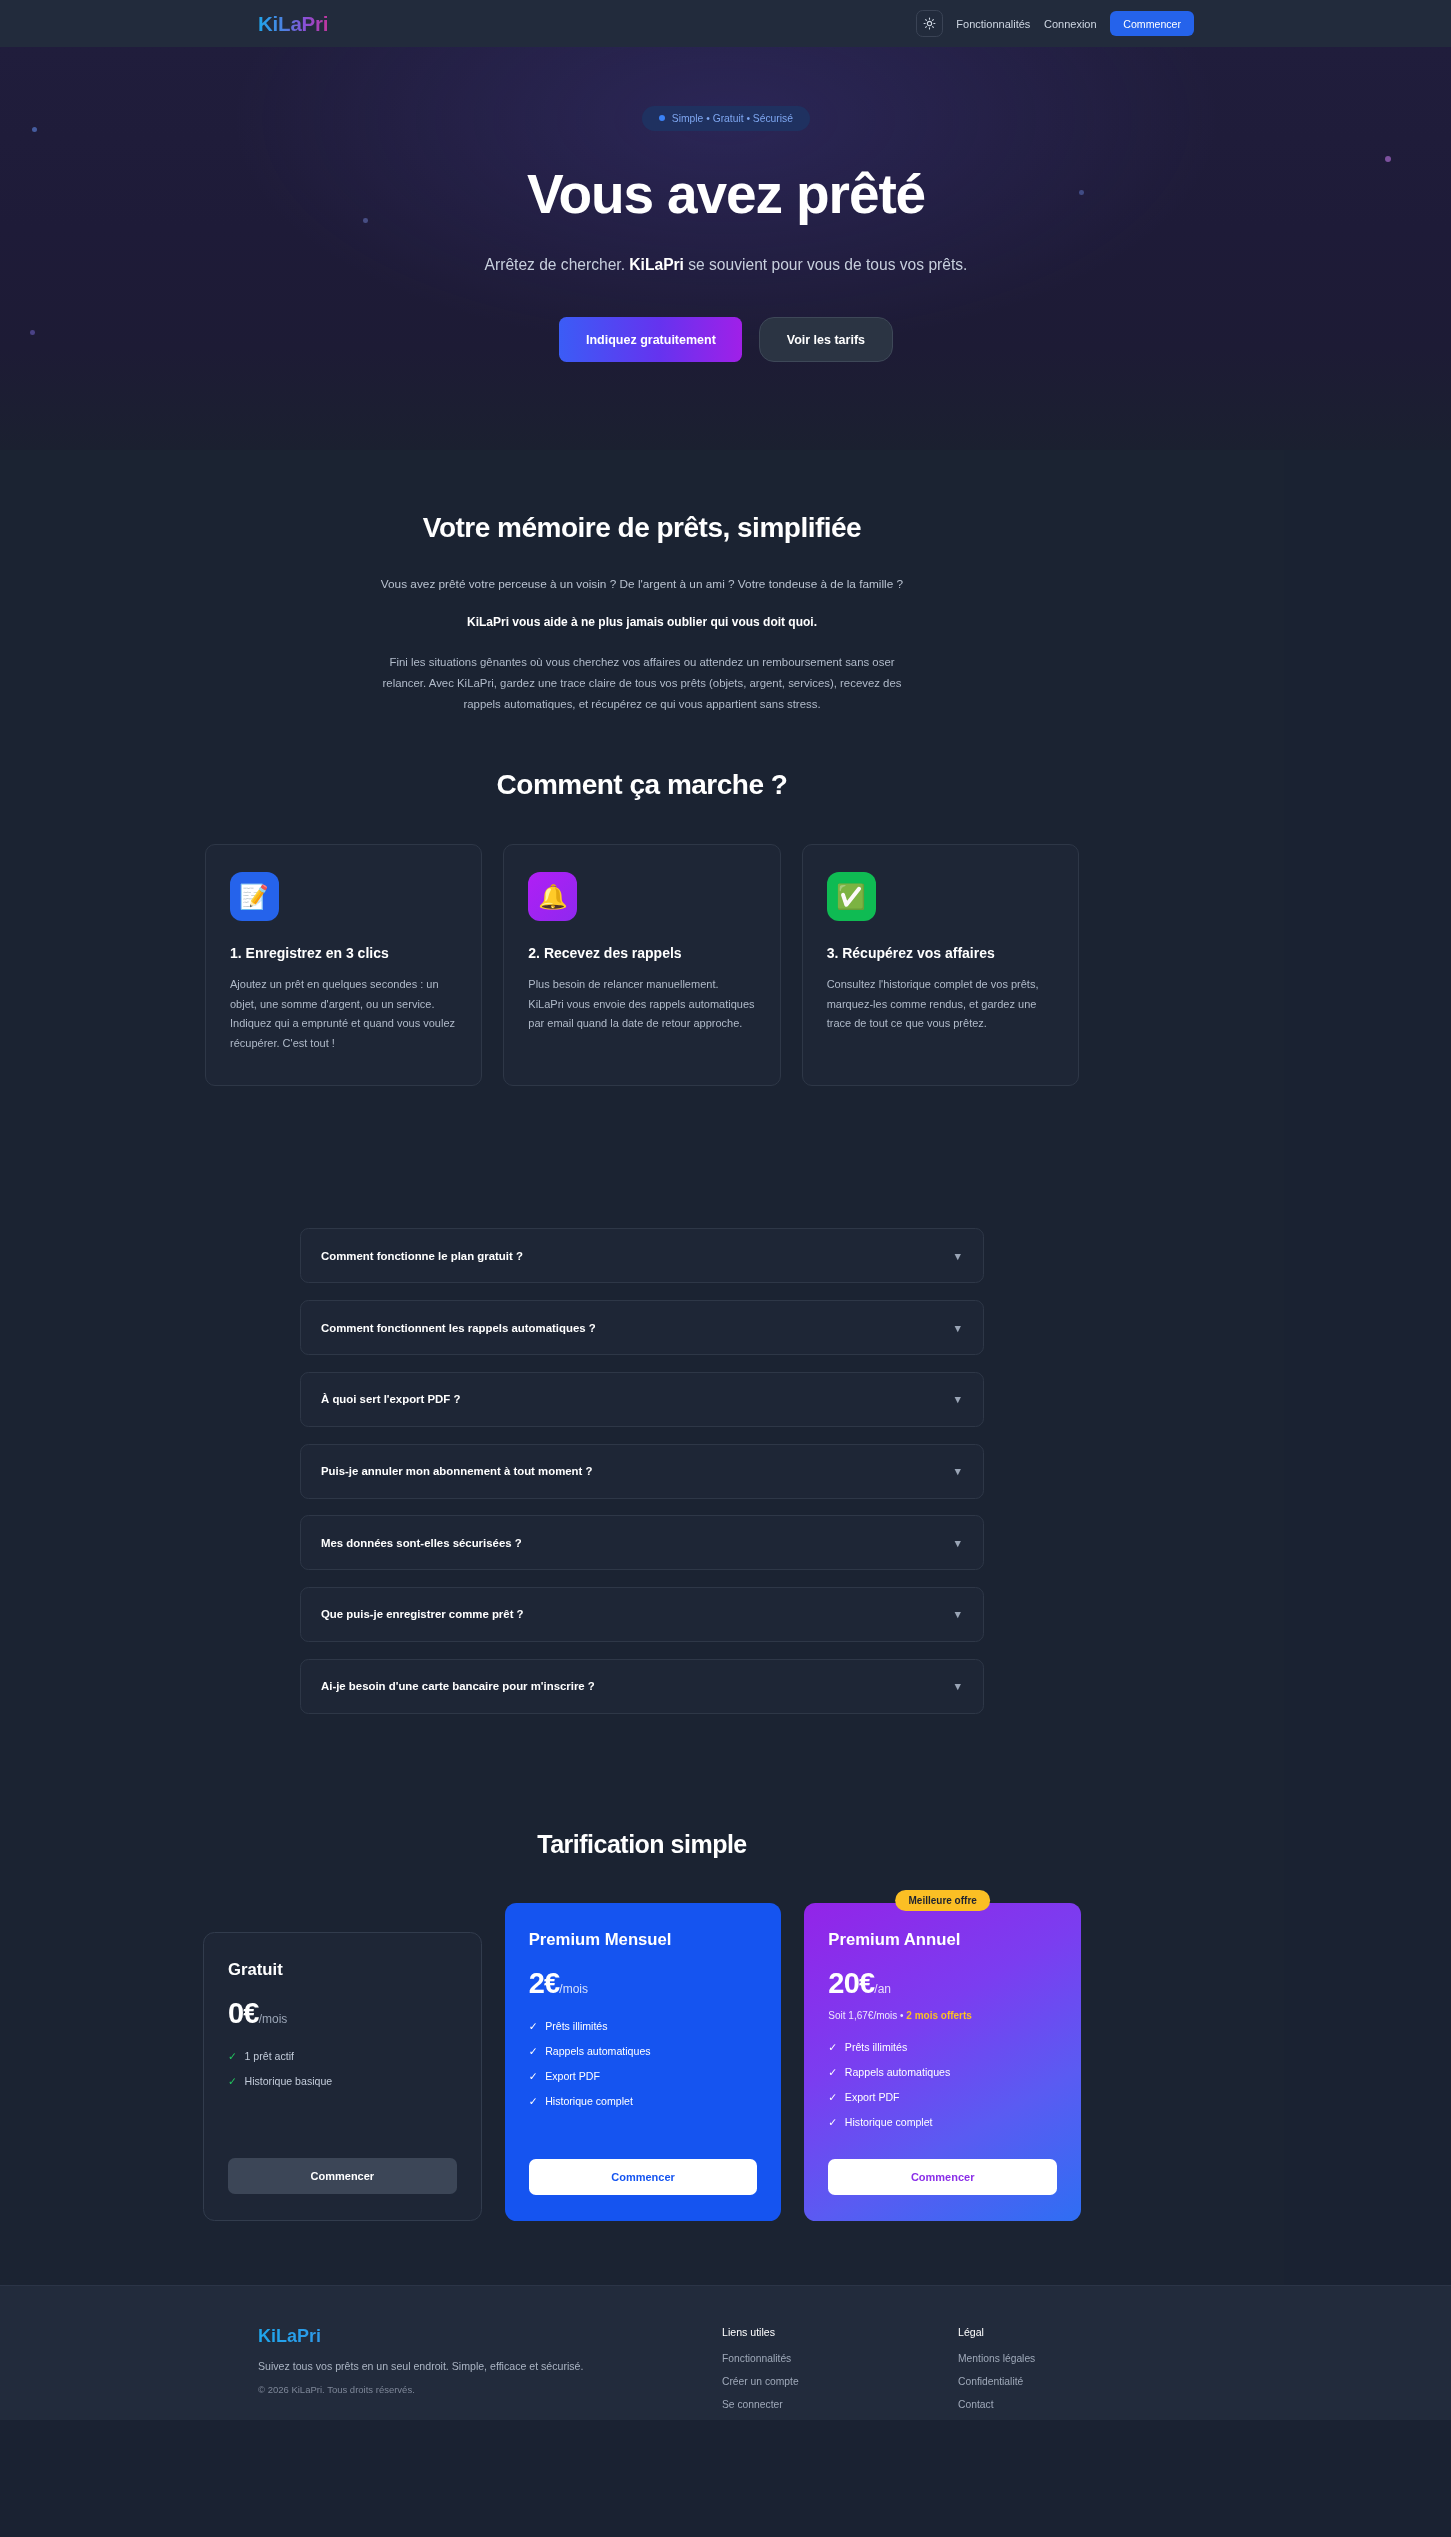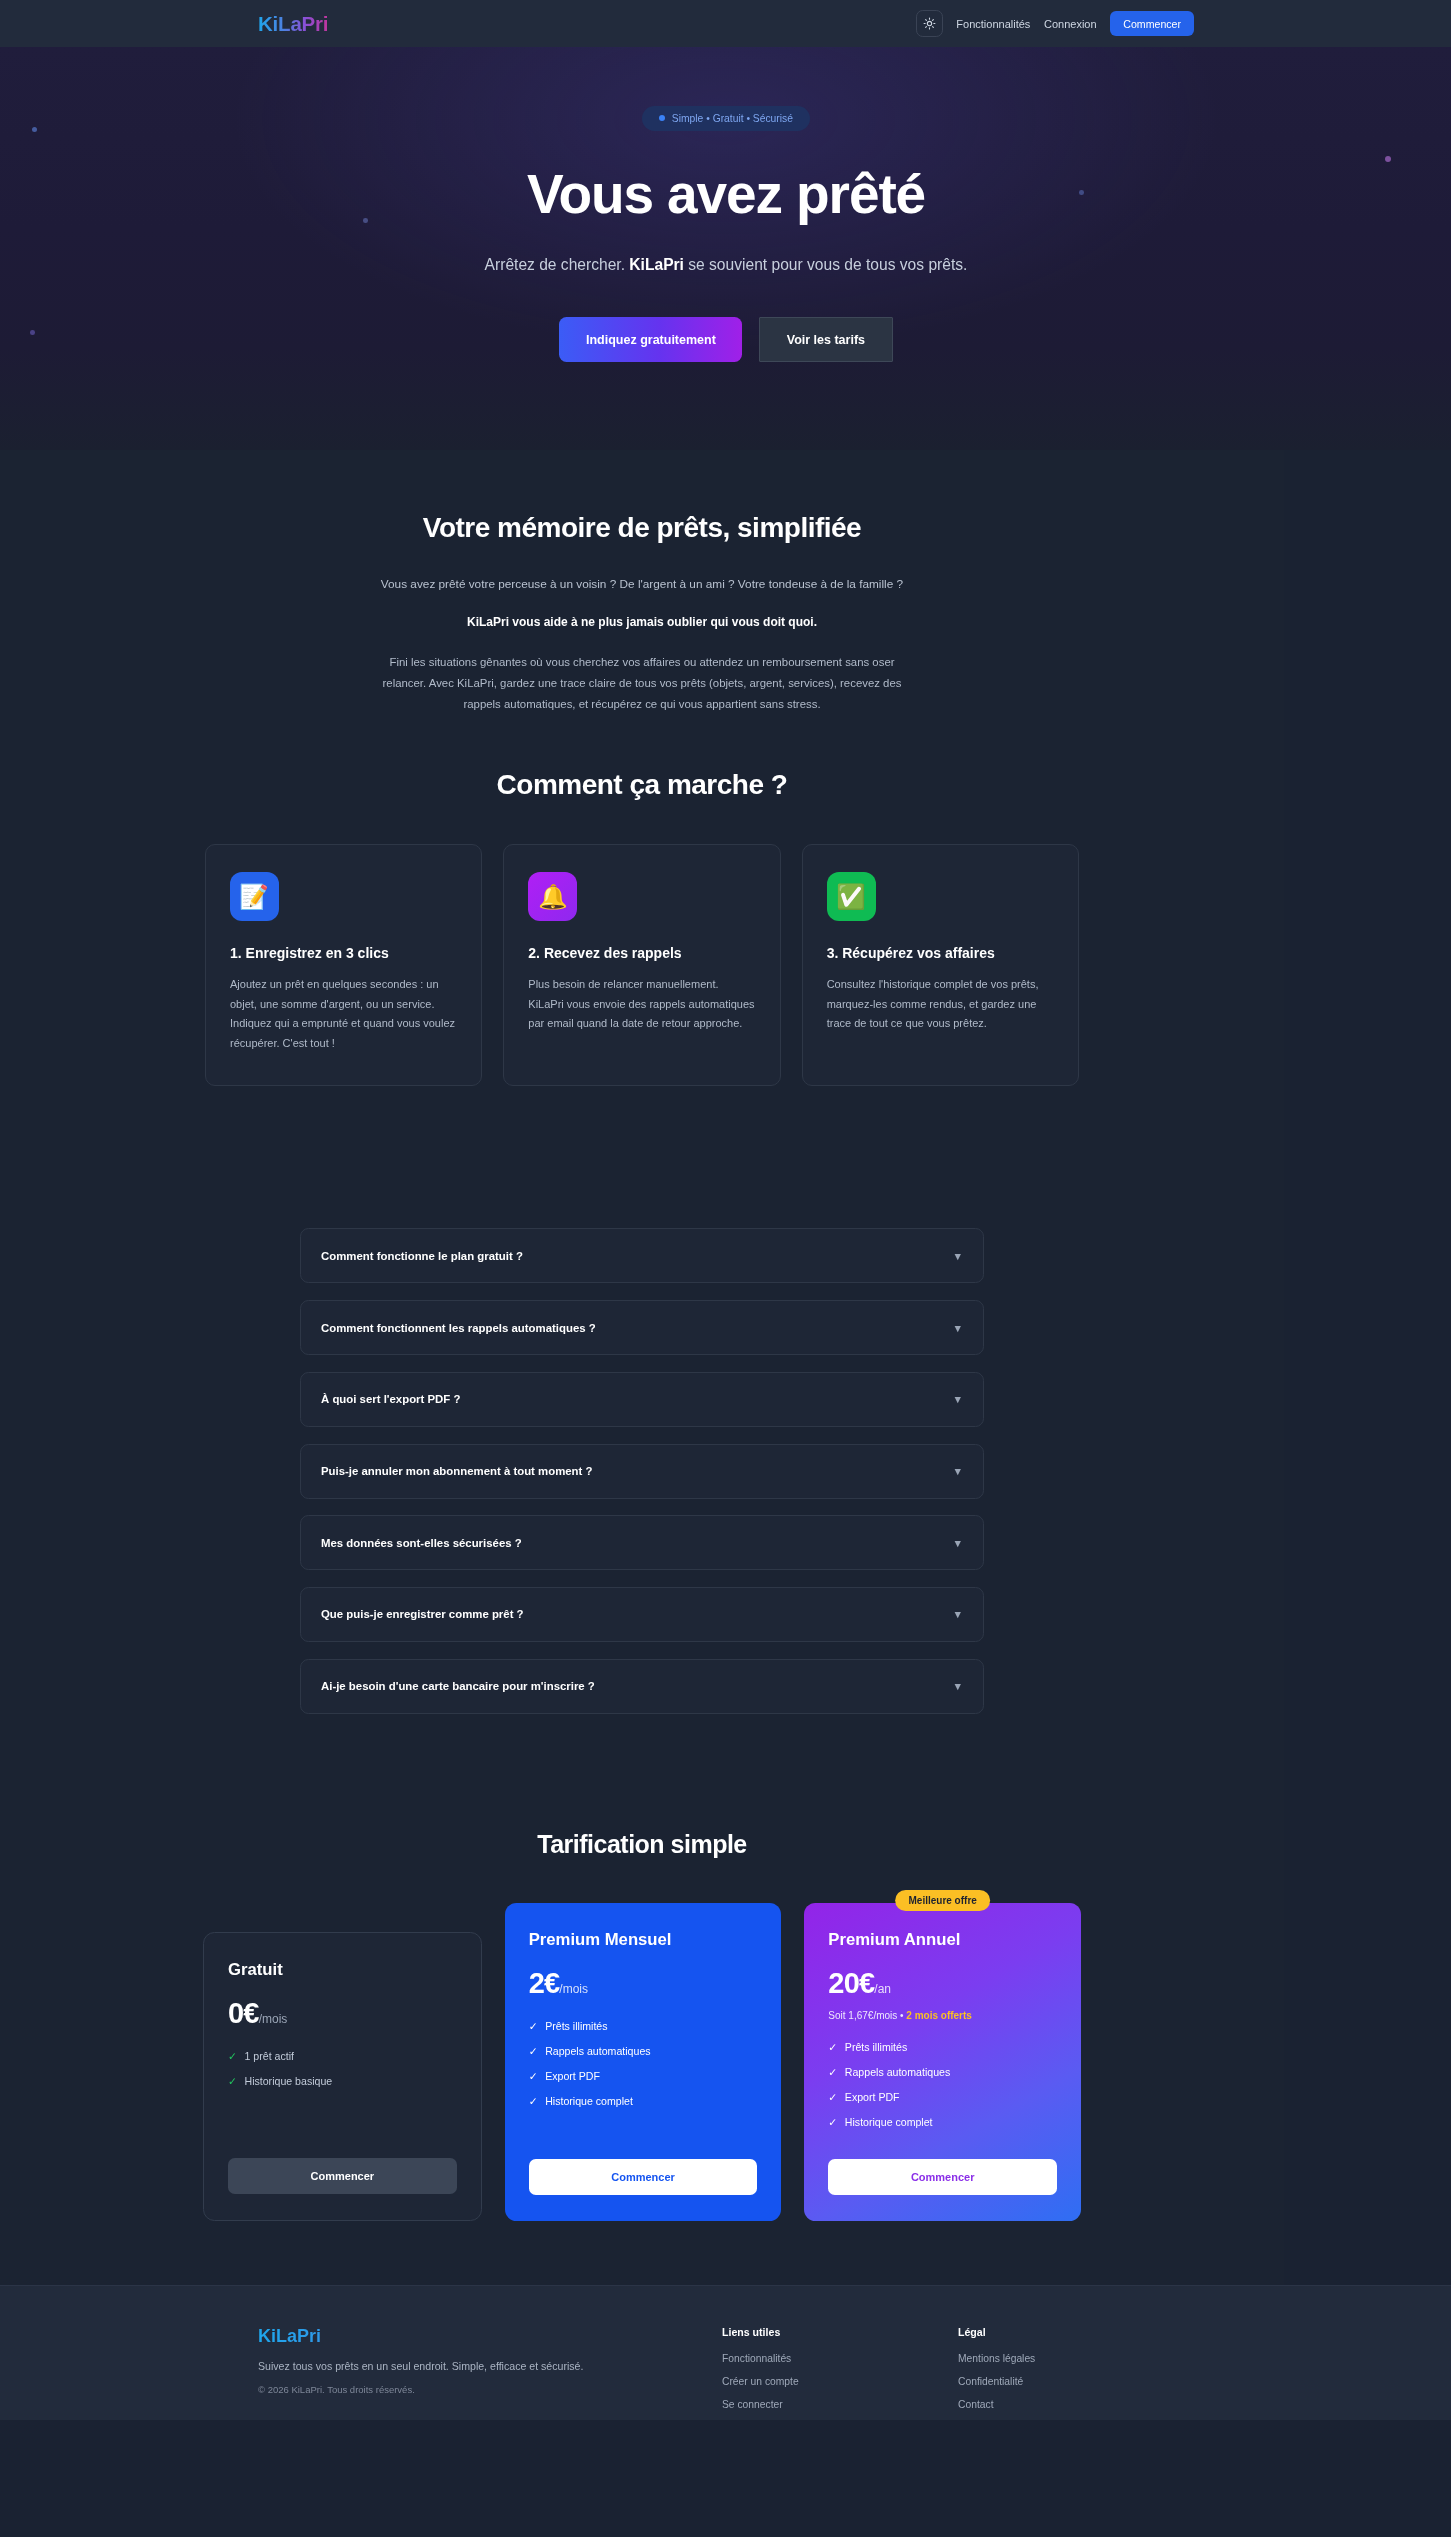--- a/index.html
+++ b/index.html
@@ -123,21 +123,21 @@
     padding: 14.4px 26.6px;
     cursor: pointer;
     font-family: inherit;
   }
   .btn-ghost-hero {
     background: #2b3443;
     color: #fff;
     font-size: 12.5px;
     font-weight: bold;
     border: 0.8px solid #3e4858;
-    border-radius: 1px;
+    border-radius: 15px;
     padding: 14.4px 26.6px;
     cursor: pointer;
     font-family: inherit;
   }
   .hero-trust {
     margin-top: 32px;
     font-size: 10.3px;
     color: #9aa5b6;
   }
 
@@ -320,21 +320,21 @@
     font-weight: bold;
     background: linear-gradient(90deg, #1ea6ec 0%, #4f7fe0 40%, #9245d0 70%, #c0359c 100%);
     -webkit-background-clip: text;
     background-clip: text;
     color: transparent;
     cursor: pointer;
   }
   .footer-tag { margin-top: 13px; font-size: 10.6px; color: #aab4c3; }
   .footer-copy { margin-top: 12px; font-size: 9.5px; color: #7e8798; }
   .footer-col { width: 236px; }
-  .footer-col-title { font-size: 10.6px; font-weight: bold; color: #ffffff; }
+  .footer-col-title { font-size: 10.6px; font-weight: normal; color: #ffffff; }
   .footer-links { list-style: none; margin-top: 13px; }
   .footer-links li { margin-bottom: 9px; }
   .footer-links a {
     font-size: 10.3px;
     color: #9fa9b9;
     text-decoration: none;
     cursor: pointer;
   }
 </style>
 </head>

